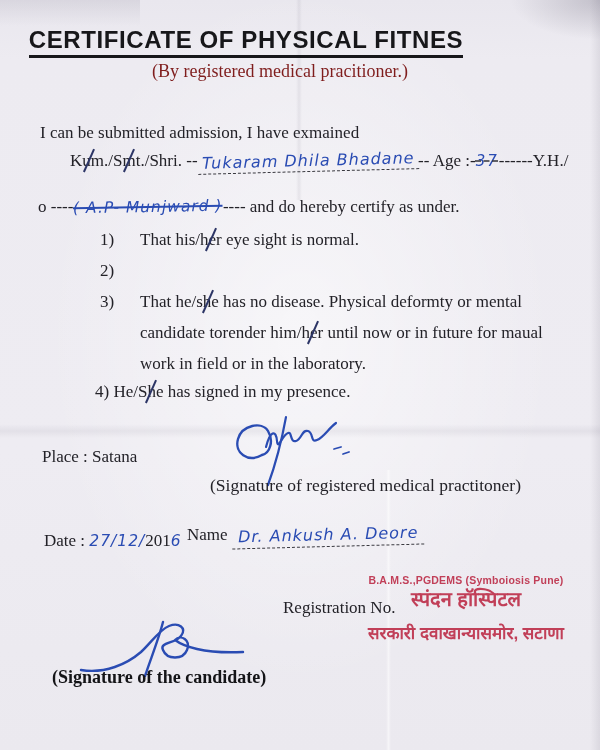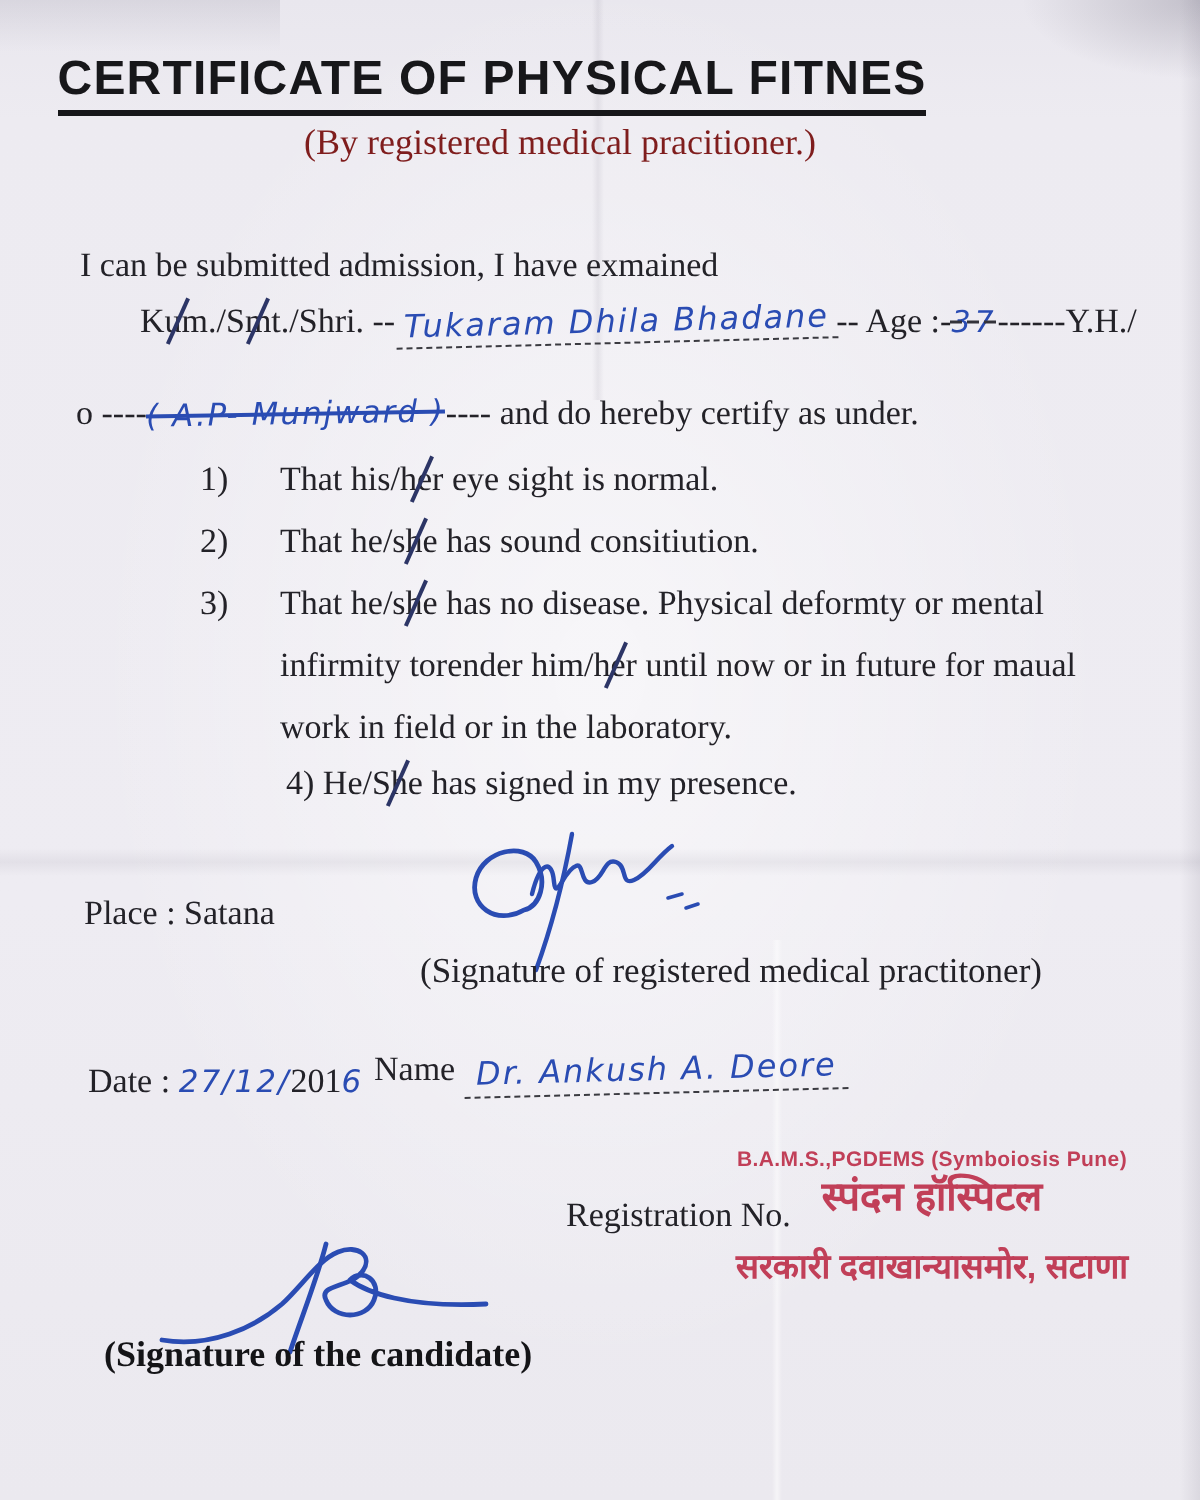--- a/index.html
+++ b/index.html
@@ -110,33 +110,32 @@
   <span>o ----</span><span class="hw hw-crossed">( A.P-  Munjward )</span><span>----</span><span> and do hereby certify as under.</span>
 </div>
 
 <div class="abs printed clause-row" style="left:100px;top:230px;width:470px;">
   <span class="clause-num">1)</span>
   <span><span>That his/</span><span class="slashed">her</span><span> eye sight is normal.</span></span>
 </div>
 
 <div class="abs printed clause-row" style="left:100px;top:261px;width:470px;">
   <span class="clause-num">2)</span>
-  <span><span>That he/</span><span class="slashed">she</span><span> has sound consitiution.</span></span>
 </div>
 
 <div class="abs printed clause-row" style="left:100px;top:292px;width:480px;">
   <span class="clause-num">3)</span>
   <span><span>That he/</span><span class="slashed">she</span><span> has no disease. Physical deformty or mental</span></span>
 </div>
 <div class="abs printed" style="left:140px;top:323px;white-space:nowrap;">
-  <span>infirmity torender him/</span><span class="slashed">her</span><span> until now or in future for maual</span>
+  <span>candidate torender him/</span><span class="slashed">her</span><span> until now or in future for maual</span>
 </div>
 <div class="abs printed" style="left:140px;top:354px;">work in field or in the laboratory.</div>
 
-<div class="abs printed" style="left:95px;top:382px;white-space:nowrap;margin-left:48px;">
+<div class="abs printed" style="left:95px;top:382px;white-space:nowrap;">
   <span>4) He/</span><span class="slashed">She</span><span> has signed in my presence.</span>
 </div>
 
 <div class="abs printed" style="left:42px;top:447px;white-space:nowrap;">
   <span>Place : </span><span>Satana</span>
 </div>
 
 <svg class="sig abs" style="left:222px;top:405px;" width="135" height="85" viewBox="0 0 135 85">
   <path d="M40,50 C26,58 12,48 16,34 C20,20 40,16 46,26 C52,36 48,48 40,50" stroke-width="2.4"></path>
   <path d="M44,42 C48,26 54,24 55,36 C56,46 60,30 66,28 C70,26 68,38 74,36 C80,34 80,24 86,26 C92,28 88,38 95,35 C102,32 106,24 114,18" stroke-width="2.2"></path>

